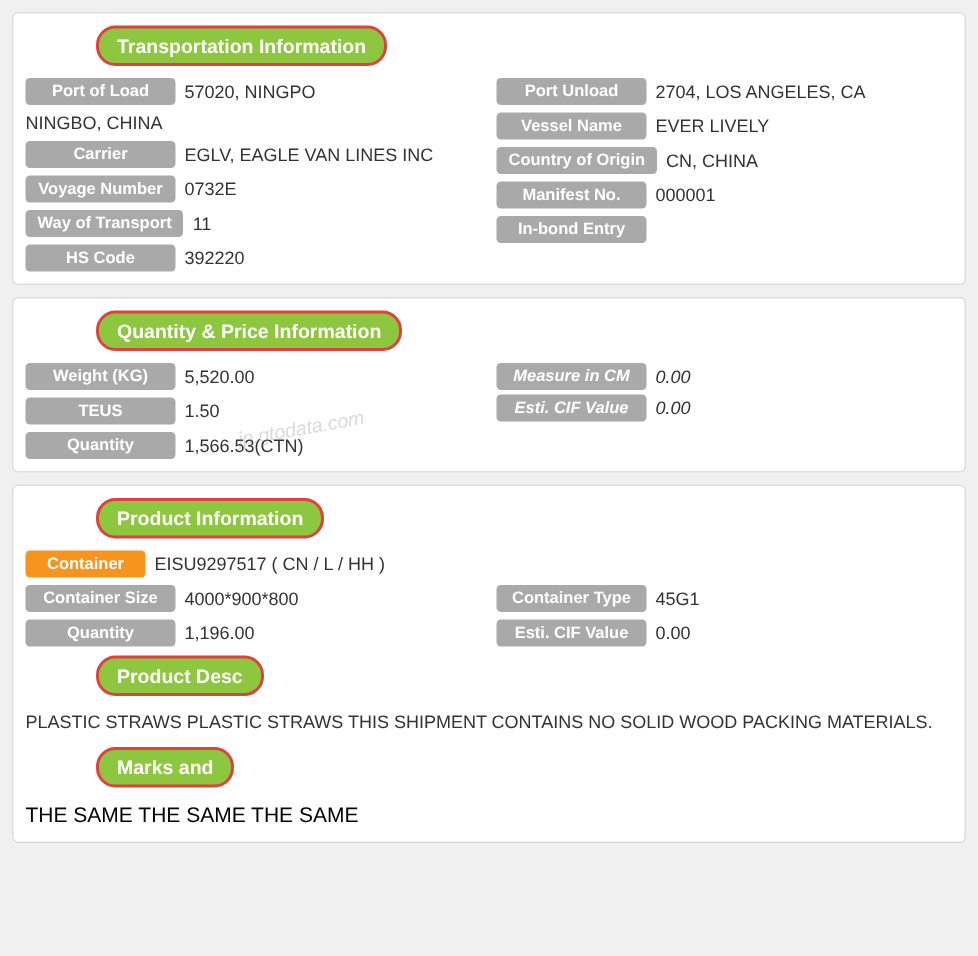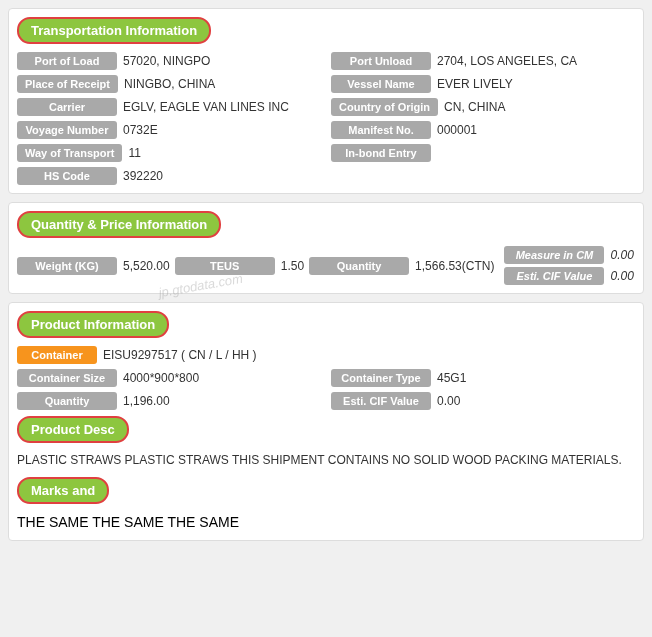--- a/index.html
+++ b/index.html
@@ -22,20 +22,21 @@
     .section-header {
       display: inline-block;
       background: #8dc63f;
       color: #fff;
       font-weight: bold;
       font-size: 13px;
       padding: 4px 12px;
       border-radius: 13px;
       margin-bottom: 8px;
       border: 2px solid #e04040;
+      margin-left: 47px;
     }
 
     .field-row {
       display: flex;
       align-items: center;
       gap: 6px;
     }
 
     .field-label {
       background: #a9a9a9;
@@ -108,21 +109,20 @@
   <div class="section-card">
     <div class="section-header">Transportation Information</div>
     <div style="display:grid; grid-template-columns:1fr 1fr; gap:5px 10px;">
 
       <div style="display:flex; flex-direction:column; gap:5px;">
         <div class="field-row">
           <span class="field-label">Port of Load</span>
           <span class="field-value">57020, NINGPO</span>
         </div>
         <div class="field-row">
-          <span class="field-label">Place of Receipt</span>
           <span class="field-value">NINGBO, CHINA</span>
         </div>
         <div class="field-row">
           <span class="field-label">Carrier</span>
           <span class="field-value">EGLV, EAGLE VAN LINES INC</span>
         </div>
         <div class="field-row">
           <span class="field-label">Voyage Number</span>
           <span class="field-value">0732E</span>
         </div>
@@ -157,21 +157,21 @@
           <span class="field-label">In-bond Entry</span>
           <span class="field-value"></span>
         </div>
       </div>
     </div>
   </div>
 
   <div class="section-card">
     <div class="section-header">Quantity &amp; Price Information</div>
     <div style="display:grid; grid-template-columns:1fr 1fr; gap:5px 10px;">
-      <div style="display:flex; flex-direction:row; gap:5px;">
+      <div style="display:flex; flex-direction:column; gap:5px;">
         <div class="field-row">
           <span class="field-label">Weight (KG)</span>
           <span class="field-value">5,520.00</span>
         </div>
         <div class="field-row">
           <span class="field-label">TEUS</span>
           <span class="field-value">1.50</span>
         </div>
         <div class="field-row">
           <span class="field-label">Quantity</span>

